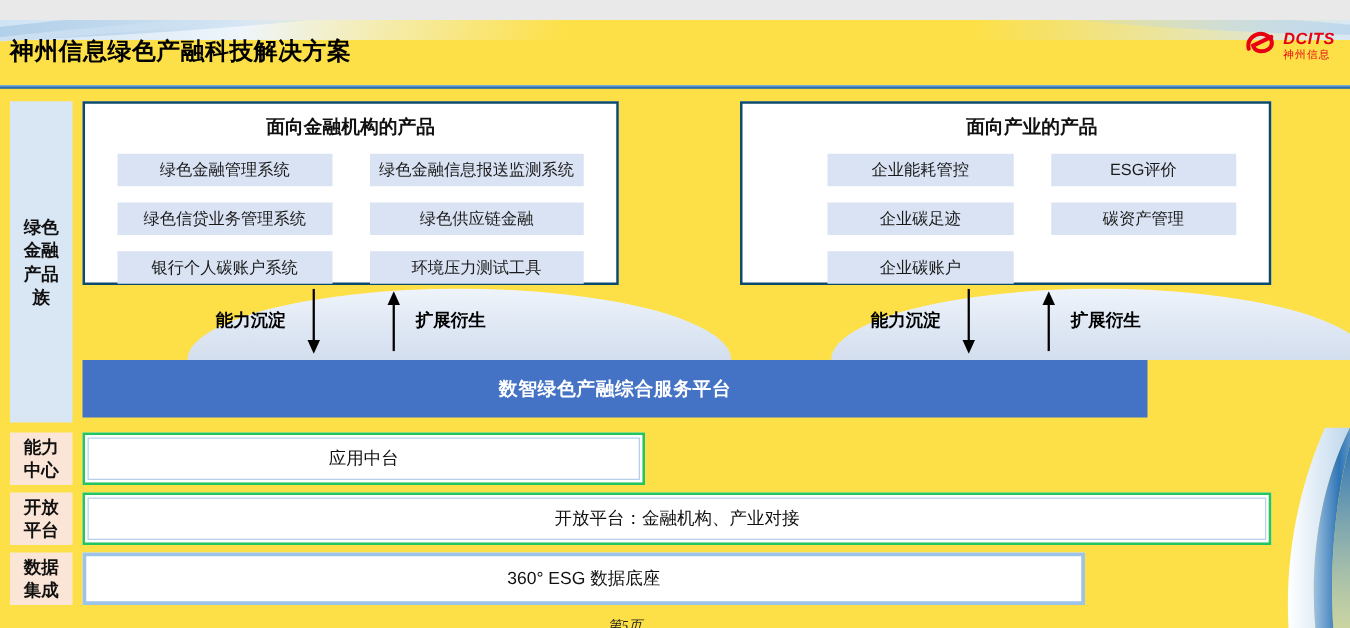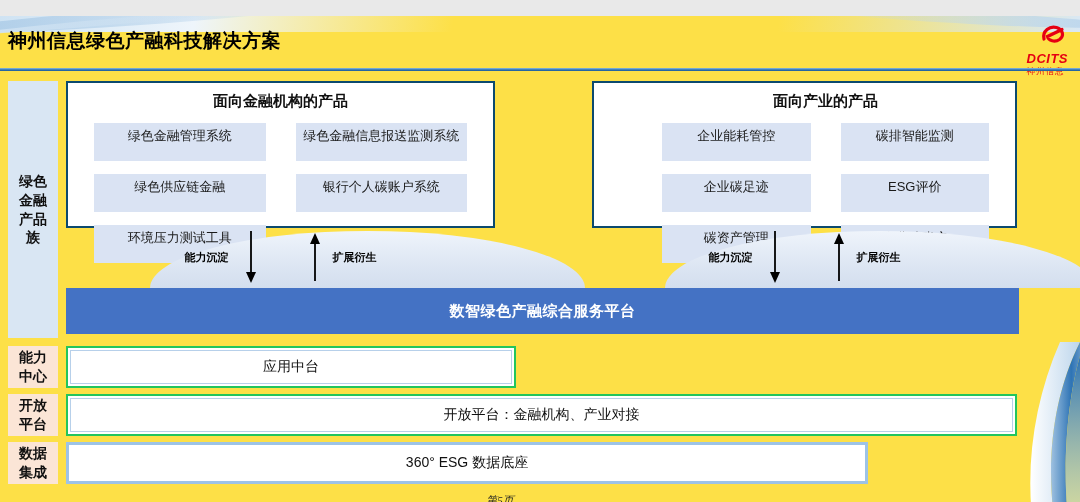--- a/index.html
+++ b/index.html
@@ -15,55 +15,55 @@
   .streak { position:absolute; pointer-events:none; }
   .streak.s1 { top:-7px; left:-50px; width:380px; height:16px; transform:rotate(-4deg);
     background:linear-gradient(90deg,#aecde8,rgba(255,255,255,0)); border-radius:50%; }
   .streak.s2 { top:2px; left:-30px; width:300px; height:6px; transform:rotate(-5deg);
     background:linear-gradient(90deg,#cfe2f2,rgba(255,255,255,0)); border-radius:50%; }
   .streak.s3 { top:-4px; right:-40px; width:300px; height:12px; transform:rotate(3deg);
     background:linear-gradient(270deg,#bcd6ec,rgba(255,255,255,0)); border-radius:50%; }
   .page-title { position:absolute; left:8px; top:12px; font-size:19px; font-weight:bold; color:#000; letter-spacing:0.5px; }
   .header-rule { position:absolute; left:0; top:52px; width:100%; height:3px;
     background:linear-gradient(to bottom,#8fbbdd,#2e74b5 60%,#1f5c96); }
-  .logo { position:absolute; right:12px; top:8px; display:flex; align-items:flex-end; gap:4px;flex-direction:column; }
+  .logo { position:absolute; right:12px; top:8px; display:flex; align-items:center; gap:4px; }
   .logo-text { display:flex; flex-direction:column; line-height:1; }
   .logo-brand { font-size:13px; font-weight:bold; font-style:italic; color:#e60012; letter-spacing:0.5px; }
   .logo-sub { font-size:8.5px; color:#e60012; margin-top:2px; letter-spacing:1px; }
   
   .side-block { position:absolute; left:8px; width:50px; display:flex; align-items:center; justify-content:center;
     text-align:center; font-weight:bold; font-size:14px; line-height:1.35; white-space:pre-line; }
   .side-blue { background:#d9e6f3; }
   .side-peach { background:#fbe5d6; }
   #side-family { top:65px; height:257px; }
   #side-ability { top:330px; height:42px; }
   #side-open { top:378px; height:42px; }
   #side-data { top:426px; height:42px; }
   
   .product-box { position:absolute; top:65px; height:147px; background:#fff; border:2px solid #0c4a6e; }
   #finance-box { left:66px; width:429px; }
   #industry-box { left:592px; width:425px;padding-left:42px; }
   .box-title { text-align:center; font-weight:bold; font-size:15px; margin-top:9px; }
   .product-items { display:grid; grid-template-columns:1fr 1fr; gap:13px 30px; padding:12px 26px 0 26px; }
-  .product-item { background:#dae3f3; height:38px; line-height:26px; text-align:center; font-size:13px; color:#1a1a1a;
+  .product-item { background:#dae3f3; height:26px; line-height:26px; text-align:center; font-size:13px; color:#1a1a1a;
     overflow:hidden; white-space:nowrap; }
   
   .dome { position:absolute; top:215px; height:57px;
     border-radius:50% 50% 0 0 / 100% 100% 0 0;
     background:linear-gradient(to bottom,#eff4fb 0%,#dde6f3 60%,#d3deee 100%); }
   #dome-left { left:150px; width:435px; }
   #dome-right { left:665px; width:430px; }
   .arrow-zone { position:absolute; top:212px; height:58px; display:flex; align-items:center; justify-content:center; }
   #arrows-left { left:66px; width:429px; }
   #arrows-right { left:592px; width:425px; }
-  .arrow-label { font-weight:bold; font-size:11px; color:#000; }
+  .arrow-label { font-weight:bold; font-size:14px; color:#000; }
   .arrow-svg { display:block; }
   .gap-a { width:16px; } .gap-b { width:52px; } .gap-c { width:12px; }
   
-  .platform-bar { position:absolute; left:66px; top:272px; width:953px; height:46px; background:#4472c4;
+  .platform-bar { position:absolute; left:66px; top:272px; width:852px; height:46px; background:#4472c4;
     display:flex; align-items:center; justify-content:center; color:#fff; font-weight:bold; font-size:15px; letter-spacing:0.5px; }
   
   .frame-box { position:absolute; height:42px; background:#fff; display:flex; align-items:center; justify-content:center;
     font-size:14px; color:#111; }
   .frame-blue { border:2px solid #22c55e; box-shadow:inset 0 0 0 2px #ffffff, inset 0 0 0 3px #b7d0ea; }
   .frame-light { border:3px solid #9dc3e6; }
   #box-app { left:66px; top:330px; width:450px; }
   #box-model { left:541px; top:330px; width:476px; }
   #box-open { left:66px; top:378px; width:951px; }
   #box-esg { left:66px; top:426px; width:802px; }
@@ -103,33 +103,33 @@
   <div id="side-open" class="side-block side-peach">开放
 平台</div>
   <div id="side-data" class="side-block side-peach">数据
 集成</div>
 
   <div id="finance-box" class="product-box">
     <div class="box-title">面向金融机构的产品</div>
     <div class="product-items">
       <div class="product-item">绿色金融管理系统</div>
       <div class="product-item">绿色金融信息报送监测系统</div>
+      <div class="product-item">绿色信贷业务管理系统</div>
       <div class="product-item">绿色供应链金融</div>
       <div class="product-item">银行个人碳账户系统</div>
       <div class="product-item">环境压力测试工具</div>
     </div>
   </div>
 
   <div id="industry-box" class="product-box">
     <div class="box-title">面向产业的产品</div>
     <div class="product-items">
       <div class="product-item">企业能耗管控</div>
-      <div class="product-item">碳排智能监测</div>
+      <div class="product-item">ESG评价</div>
       <div class="product-item">企业碳足迹</div>
-      <div class="product-item">ESG评价</div>
       <div class="product-item">碳资产管理</div>
       <div class="product-item">企业碳账户</div>
     </div>
   </div>
 
   <div id="dome-left" class="dome"></div>
   <div id="dome-right" class="dome"></div>
 
   <div id="arrows-left" class="arrow-zone">
     <span class="arrow-label">能力沉淀</span>

